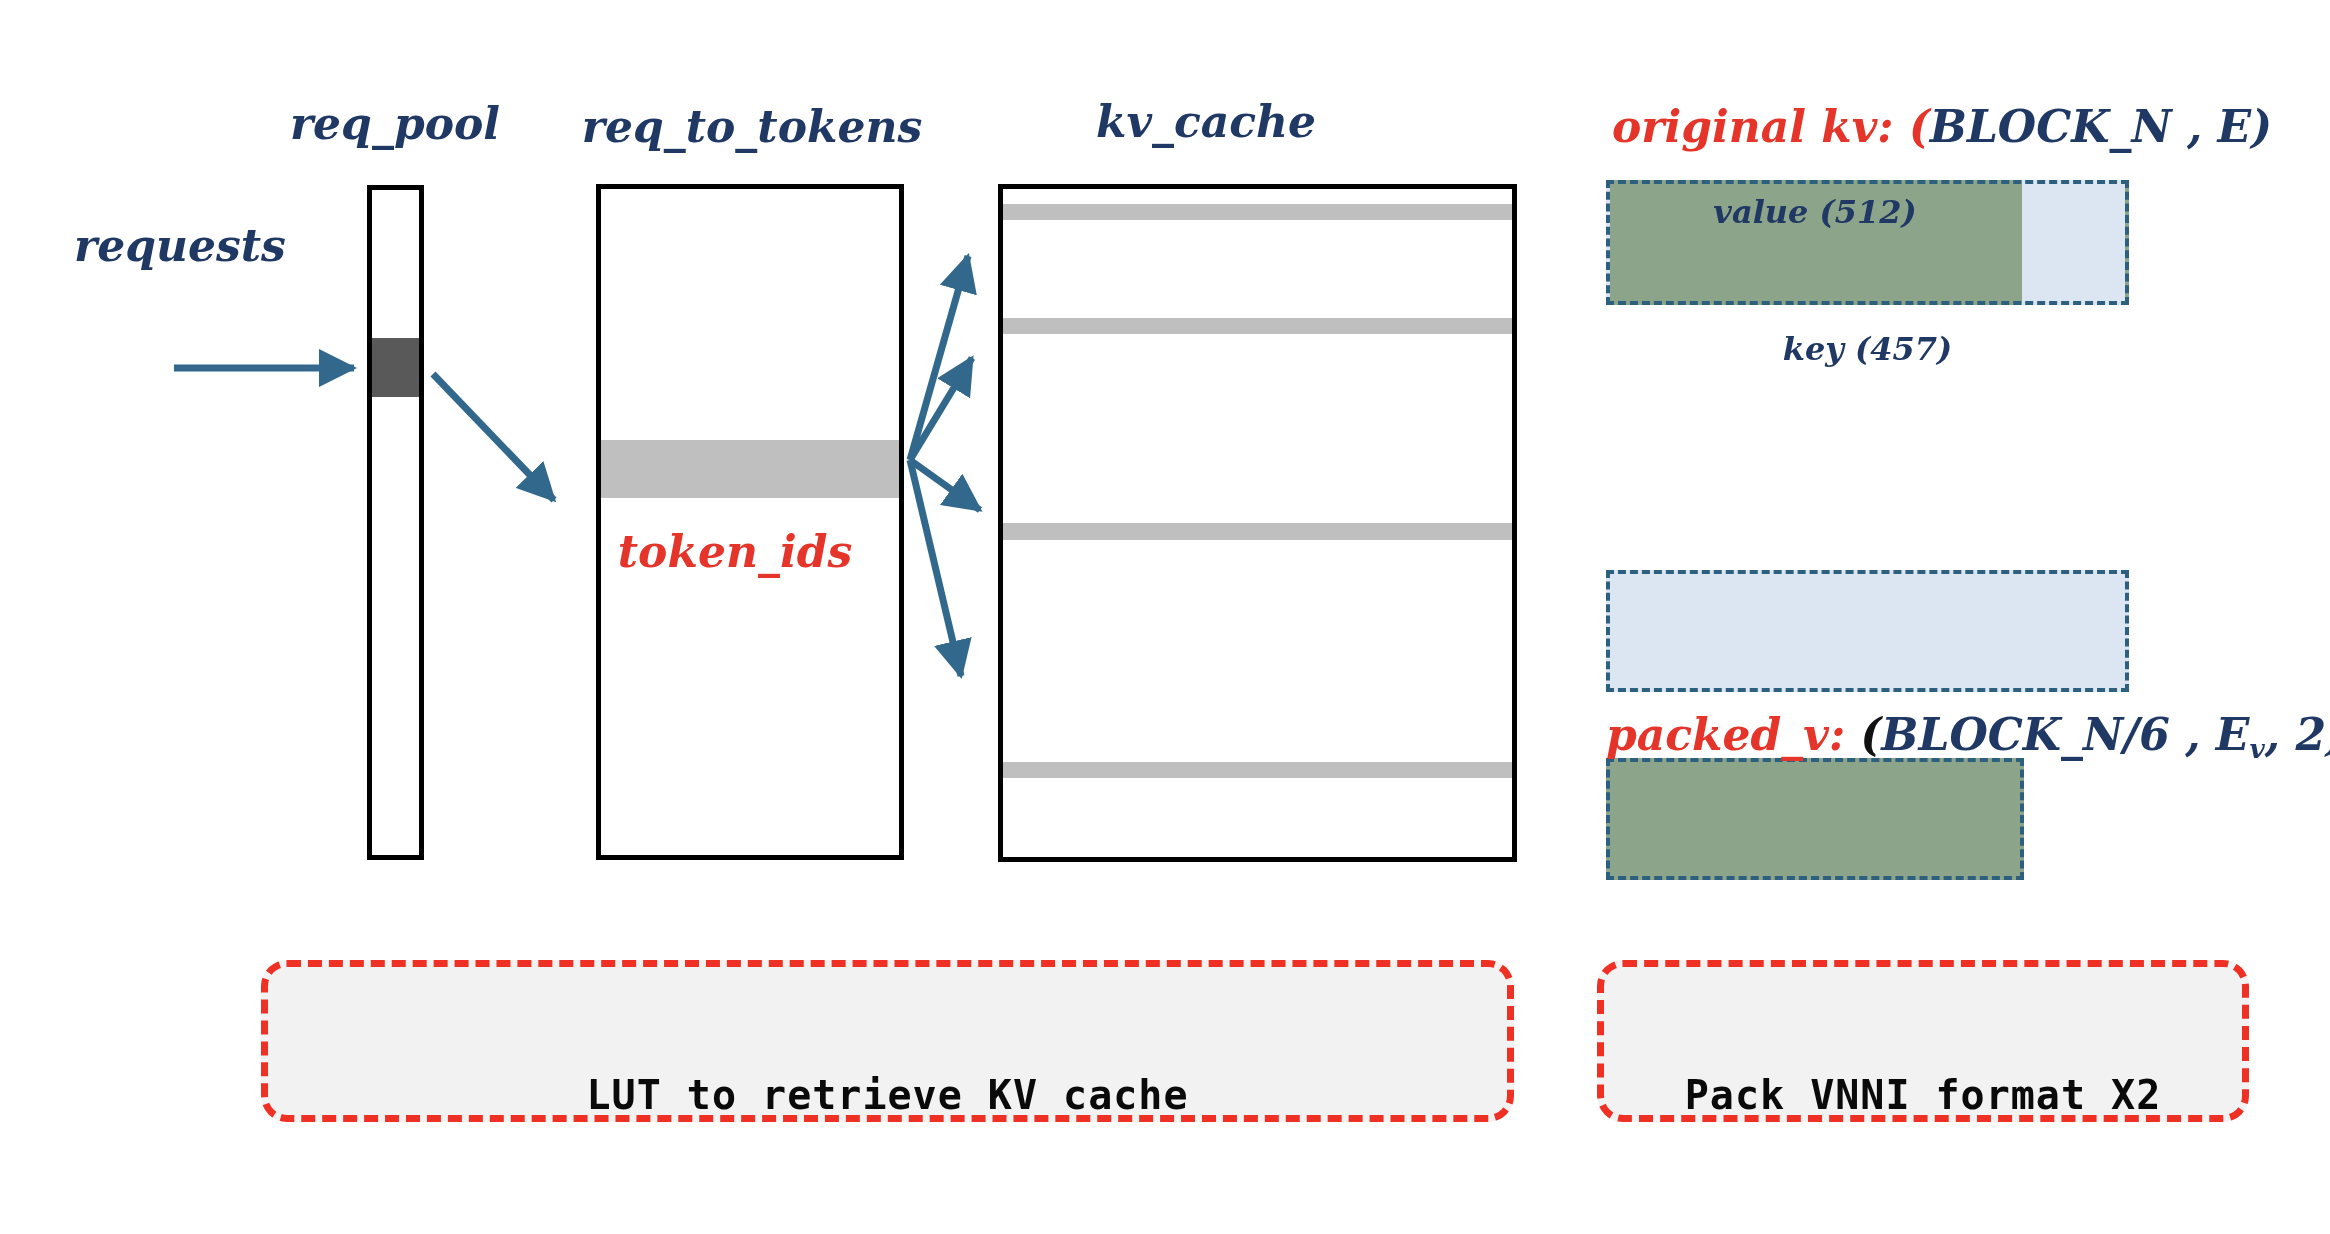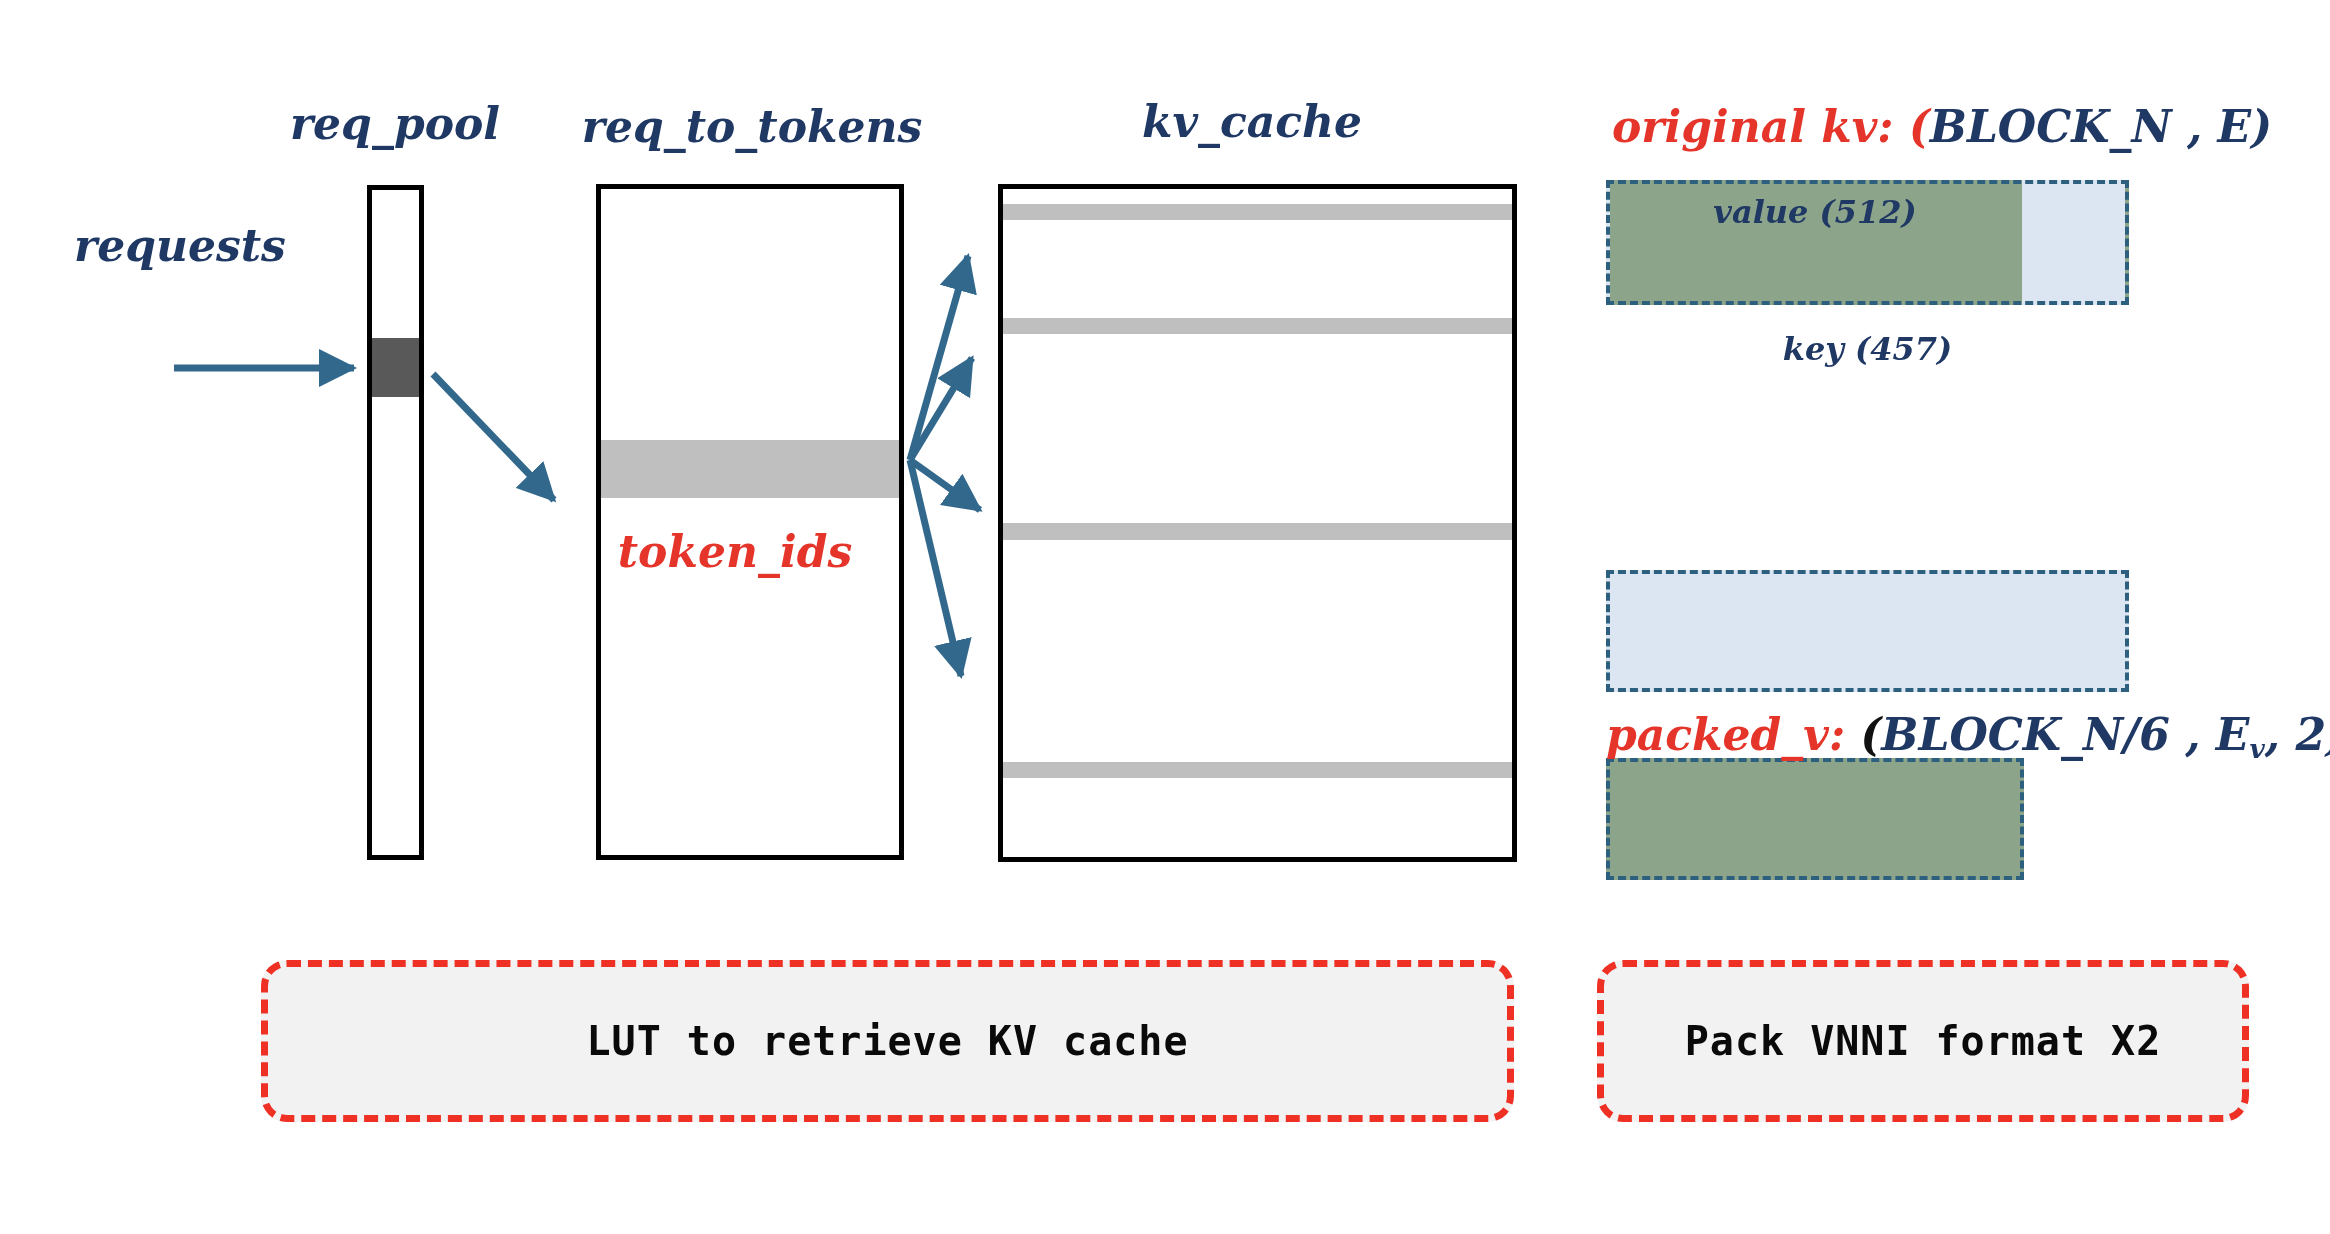--- a/index.html
+++ b/index.html
@@ -28,21 +28,21 @@
   .dark{color:#111111;}
   .navy{color:var(--navy);}
   .solidbox{position:absolute;border:5px solid var(--black);background:#ffffff;box-sizing:border-box;}
   .cell{position:absolute;left:0;right:0;}
   .okv-line{position:absolute;white-space:nowrap;font-weight:bold;font-style:italic;font-size:44px;line-height:1;}
   .dashedbox{position:absolute;border:4px dashed var(--teal-dash);box-sizing:border-box;}
   .centered-text{position:absolute;text-align:center;font-weight:bold;font-style:italic;color:var(--navy);font-size:32px;line-height:1;}
   .callout{
     position:absolute;border:7px dashed var(--red-dash);border-radius:26px;
     background:var(--callout-fill);box-sizing:border-box;
-    display:flex;align-items:center;justify-content:center;
+    display:flex;align-items:flex-end;justify-content:center;
   }
   .callout .ctext{
     font-family:"DejaVu Sans Mono", monospace;font-weight:bold;color:#0a0a0a;
     font-size:40px;line-height:1;letter-spacing:1px;
   }
   sub.vsub{font-size:0.6em;vertical-align:-0.3em;font-style:italic;}
   svg.overlay{position:absolute;left:0;top:0;z-index:6;pointer-events:none;}
   svg.overlay line{stroke:var(--steel);stroke-width:7;}
   svg.overlay .arrowhead{fill:var(--steel);}
   .boxlayer{z-index:2;}
@@ -62,21 +62,21 @@
     <line x1="150" y1="368" x2="330" y2="368" marker-end="url(#ah)"></line>
     <line x1="409" y1="374" x2="530" y2="500" marker-end="url(#ah)"></line>
     <line x1="886" y1="460" x2="944" y2="256" marker-end="url(#ah)"></line>
     <line x1="886" y1="460" x2="948" y2="358" marker-end="url(#ah)"></line>
     <line x1="886" y1="460" x2="956" y2="510" marker-end="url(#ah)"></line>
     <line x1="886" y1="460" x2="937" y2="676" marker-end="url(#ah)"></line>
   </svg>
 
   <div class="lbl textlayer" style="left:371px;top:124px;">req_pool</div>
   <div class="lbl textlayer" style="left:728px;top:127px;">req_to_tokens</div>
-  <div class="lbl textlayer" style="left:1228px;top:122px;">kv_cache</div>
+  <div class="lbl textlayer" style="left:1182px;top:122px;">kv_cache</div>
   <div class="lbl textlayer" style="left:156px;top:246px;">requests</div>
 
   <div class="solidbox boxlayer" style="left:343px;top:185px;width:57px;height:675px;">
     <div class="cell" style="top:148px;height:59px;background:var(--dgray);"></div>
   </div>
 
   <div class="solidbox boxlayer" style="left:572px;top:184px;width:308px;height:676px;">
     <div class="cell" style="top:251px;height:58px;background:var(--gray);"></div>
   </div>
   <div class="lbl red textlayer" style="left:711px;top:552px;text-align:right;">token_ids</div>

